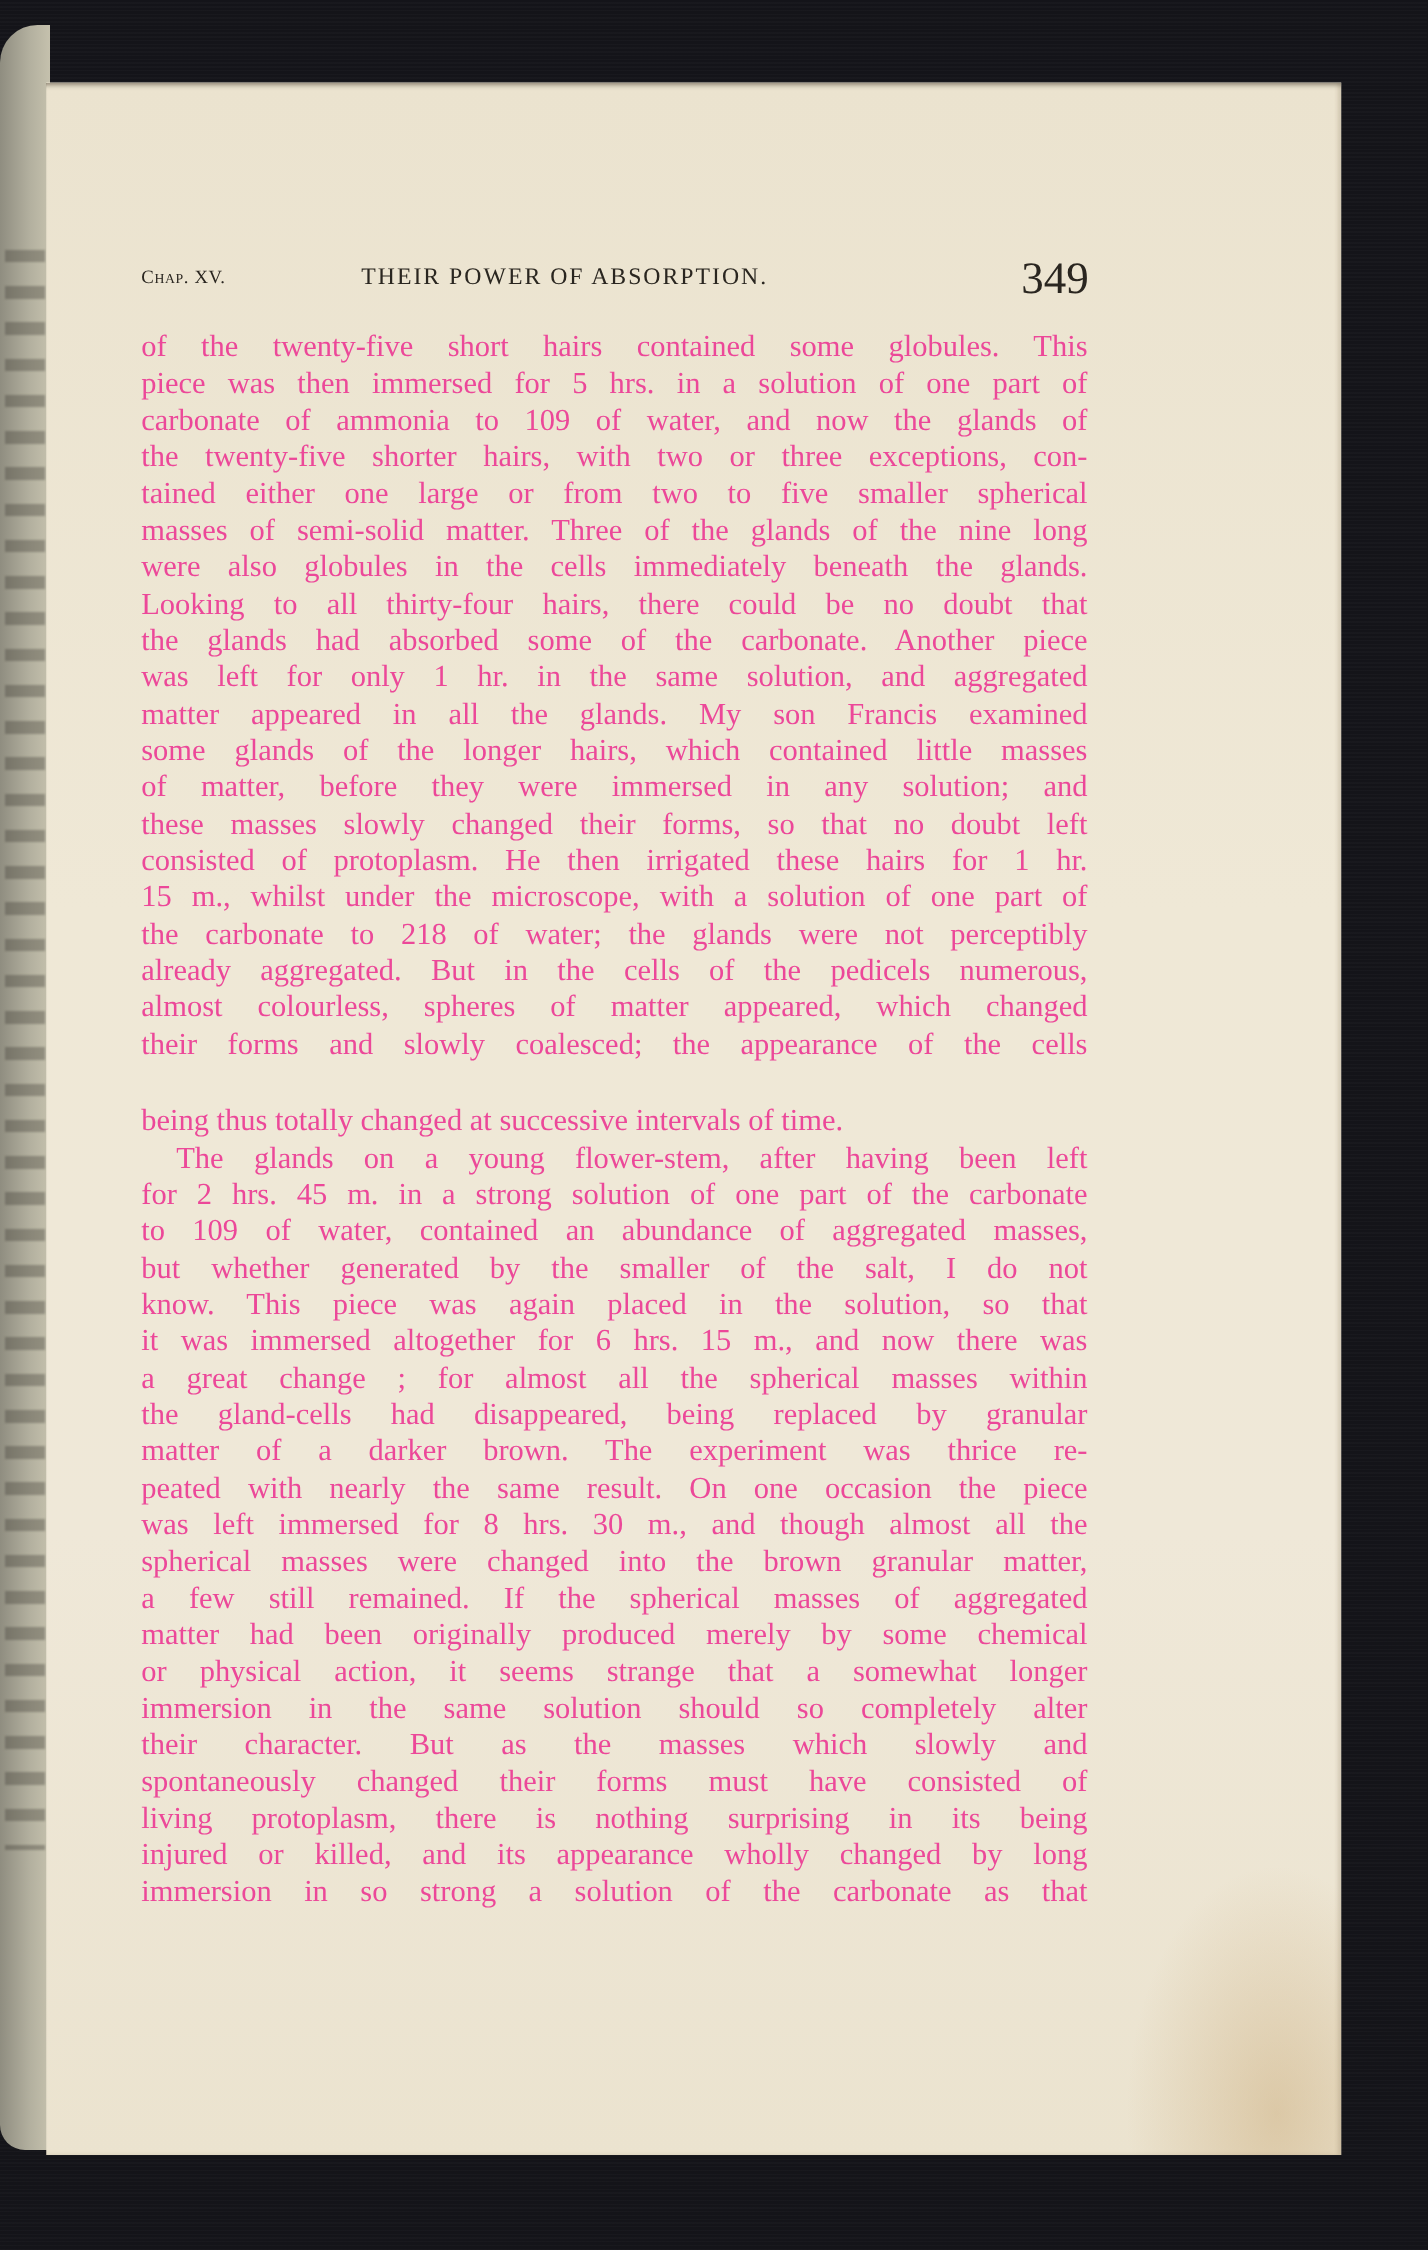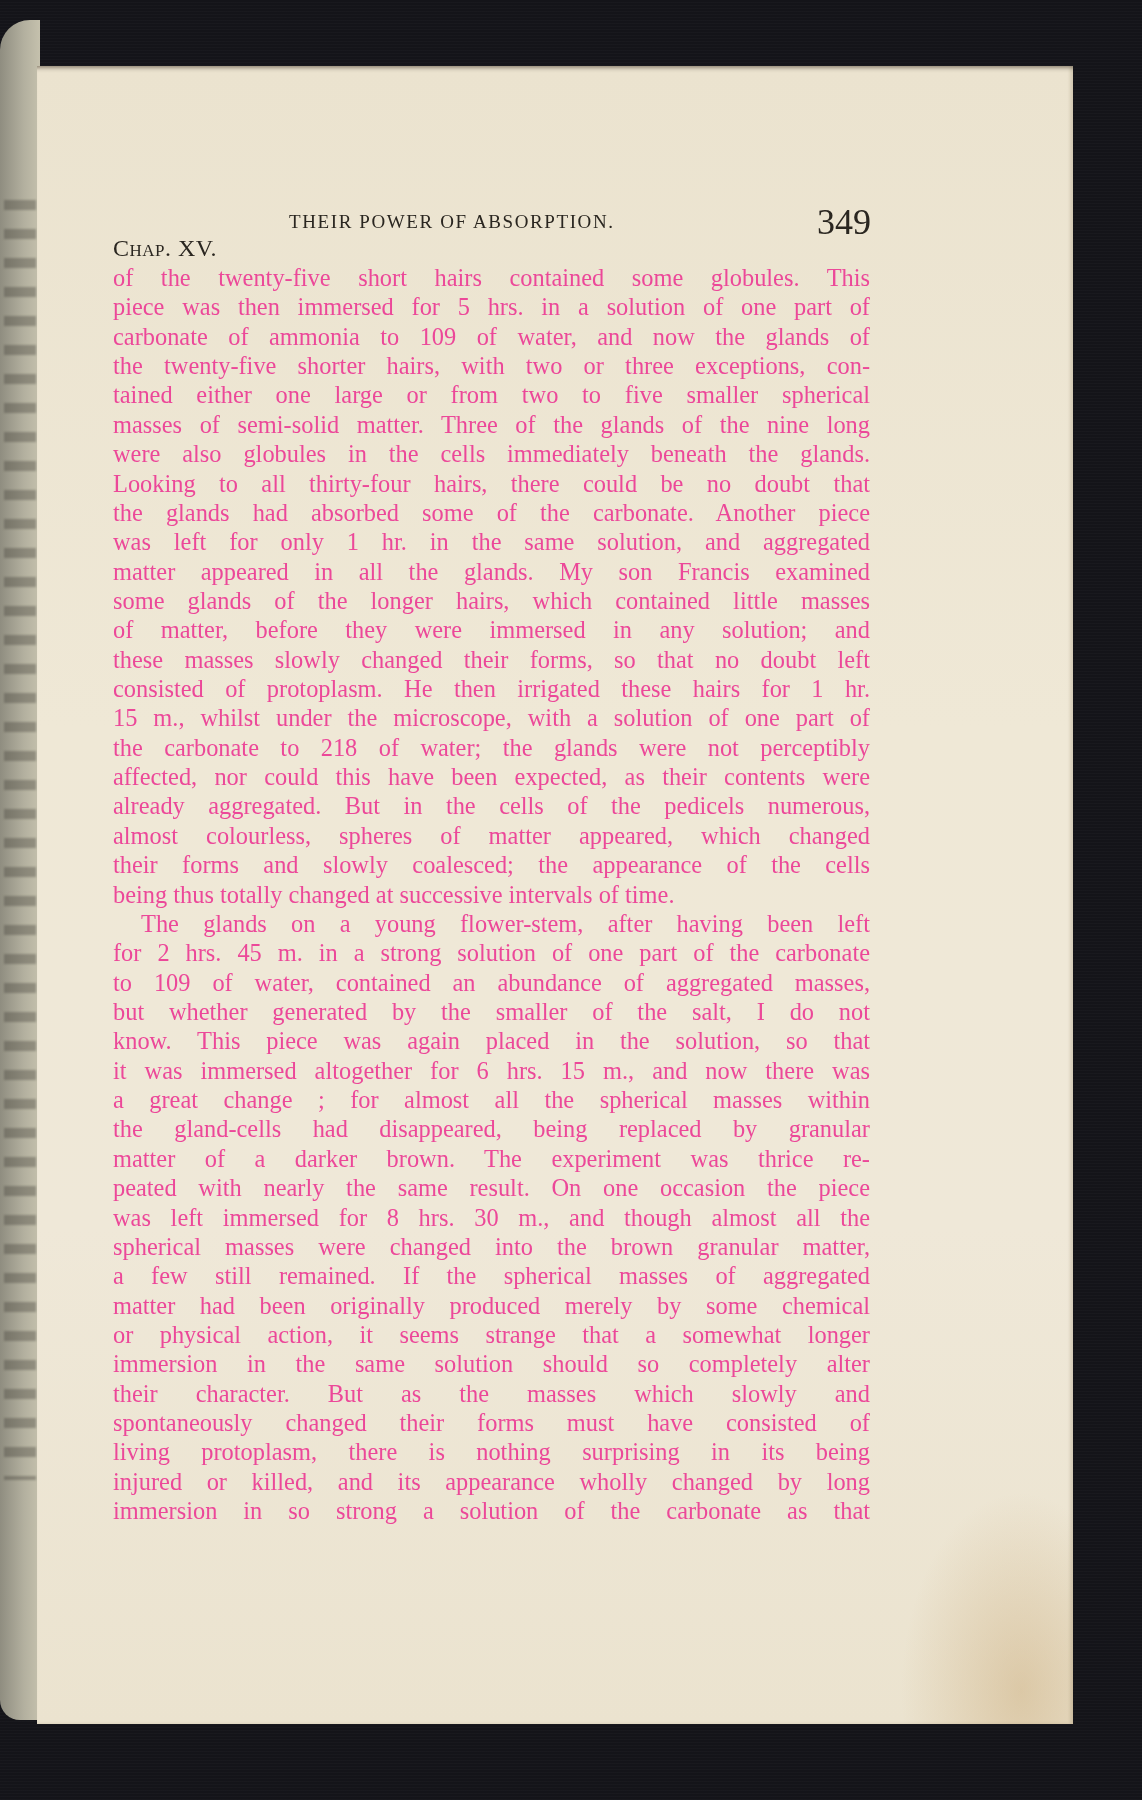--- a/index.html
+++ b/index.html
@@ -30,34 +30,34 @@
     background:
       radial-gradient(ellipse at 95% 98%, rgba(190,150,90,0.35) 0, rgba(190,150,90,0) 120px),
       linear-gradient(180deg,#ebe3cf 0%, #efe8d6 40%, #efe8d8 70%, #ebe3cf 100%);
     box-shadow: inset 0 6px 4px -4px rgba(60,50,35,0.5), inset -3px 0 3px rgba(120,100,70,0.2);
   }
   .running-head {
     position:absolute; left:113px; top:204px; width:758px; height:36px;
     color:#2a2620;
   }
   .running-head span { position:absolute; top:0; line-height:36px; }
-  .chap { left:0; font-size:24px; font-variant:small-caps; letter-spacing:0.5px;margin-top:26px; }
+  .chap { left:0; font-size:15px; font-variant:small-caps; letter-spacing:0.5px; }
   .title { left:176px; font-size:19px; letter-spacing:1.6px; }
   .pageno { right:0; font-size:36px;margin-left:19px; }
   .body-text {
     position:absolute; left:113px; top:263px; width:757px;
     color:#ec4899;
     font-size:24.4px;
     line-height:29.37px;
   }
   .line {
     display:block; height:29.37px; white-space:nowrap;
     text-align:justify; text-align-last:justify;
   }
-  .line.last { text-align-last:left; }
+  .line.last { text-align-last:left;margin-top:32px; }
   .line.indent { padding-left:28px; }
 </style>
 </head>
 <body>
 
 <div class="backdrop"></div>
 
 <div class="adjacent-page">
   <div class="ghost"></div>
 </div>
@@ -81,21 +81,20 @@
     <span class="line">Looking to all thirty-four hairs, there could be no doubt that</span>
     <span class="line">the glands had absorbed some of the carbonate.  Another piece</span>
     <span class="line">was left for only 1 hr. in the same solution, and aggregated</span>
     <span class="line">matter appeared in all the glands.  My son Francis examined</span>
     <span class="line">some glands of the longer hairs, which contained little masses</span>
     <span class="line">of matter, before they were immersed in any solution; and</span>
     <span class="line">these masses slowly changed their forms, so that no doubt left</span>
     <span class="line">consisted of protoplasm.  He then irrigated these hairs for 1 hr.</span>
     <span class="line">15 m., whilst under the microscope, with a solution of one part of</span>
     <span class="line">the carbonate to 218 of water; the glands were not perceptibly</span>
-    <span class="line">affected, nor could this have been expected, as their contents were</span>
     <span class="line">already aggregated.  But in the cells of the pedicels numerous,</span>
     <span class="line">almost colourless, spheres of matter appeared, which changed</span>
     <span class="line">their forms and slowly coalesced; the appearance of the cells</span>
     <span class="line last">being thus totally changed at successive intervals of time.</span>
     <span class="line indent">The glands on a young flower-stem, after having been left</span>
     <span class="line">for 2 hrs. 45 m. in a strong solution of one part of the carbonate</span>
     <span class="line">to 109 of water, contained an abundance of aggregated masses,</span>
     <span class="line">but whether generated by the smaller of the salt, I do not</span>
     <span class="line">know.  This piece was again placed in the solution, so that</span>
     <span class="line">it was immersed altogether for 6 hrs. 15 m., and now there was</span>

